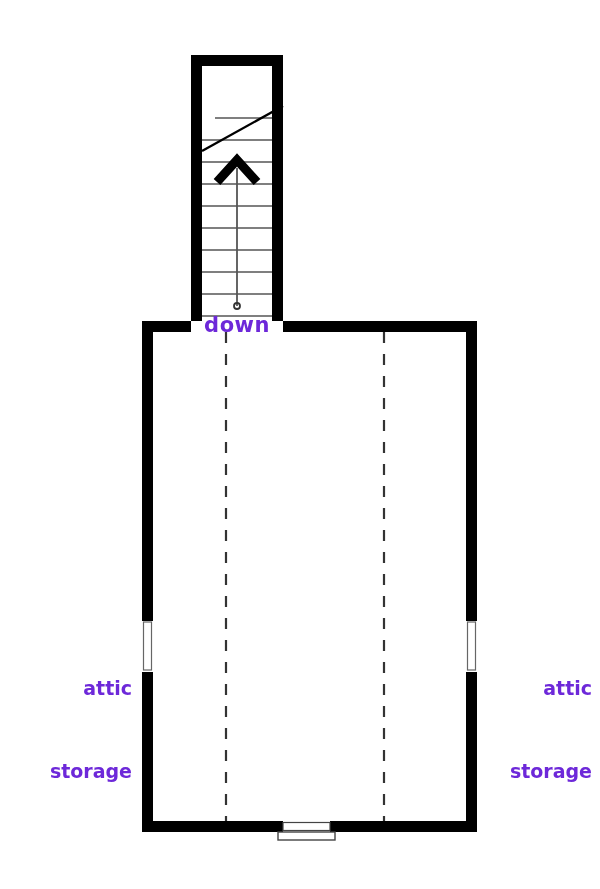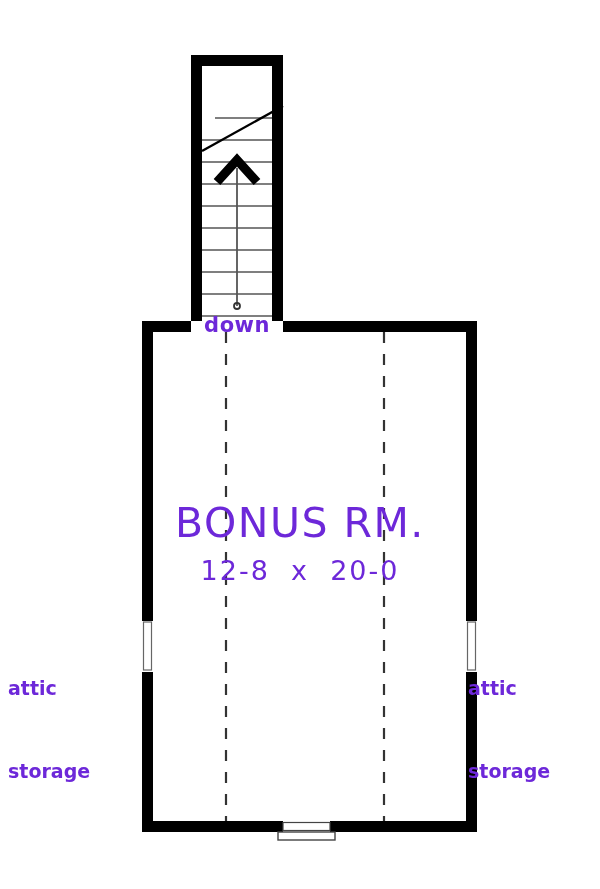--- a/index.html
+++ b/index.html
@@ -65,21 +65,21 @@
     letter-spacing: 0.5px;
     text-align: center;
     width: 160px;
     left: 157px;
     top: 315px;
   }
   .attic {
     font-family: "DejaVu Sans", sans-serif;
     font-size: 19px;
     font-weight: 700;
-    text-align: left;
+    text-align: right;
     line-height: 1.45;
   }
   .attic-left {
     left: 8px;
     top: 620px;
     width: 124px;
   }
   .attic-right {
     left: 468px;
     top: 620px;
@@ -158,23 +158,21 @@
 
     <g stroke="#333333" stroke-width="2.2" stroke-dasharray="11 11">
       <line x1="226" y1="332" x2="226" y2="821"></line>
       <line x1="384" y1="332" x2="384" y2="821"></line>
     </g>
 
   </svg>
 
   <div class="label-layer">
 
-    <div class="lbl room-name">BONUS RM.</div>
 
-    <div class="lbl room-dims">12-8  x  20-0</div>
 
     <div class="lbl down-lbl">down</div>
 
     <div class="lbl attic attic-left">
       <div>attic</div>
       <div>storage</div>
     </div>
 
     <div class="lbl attic attic-right">
       <div>attic</div>

